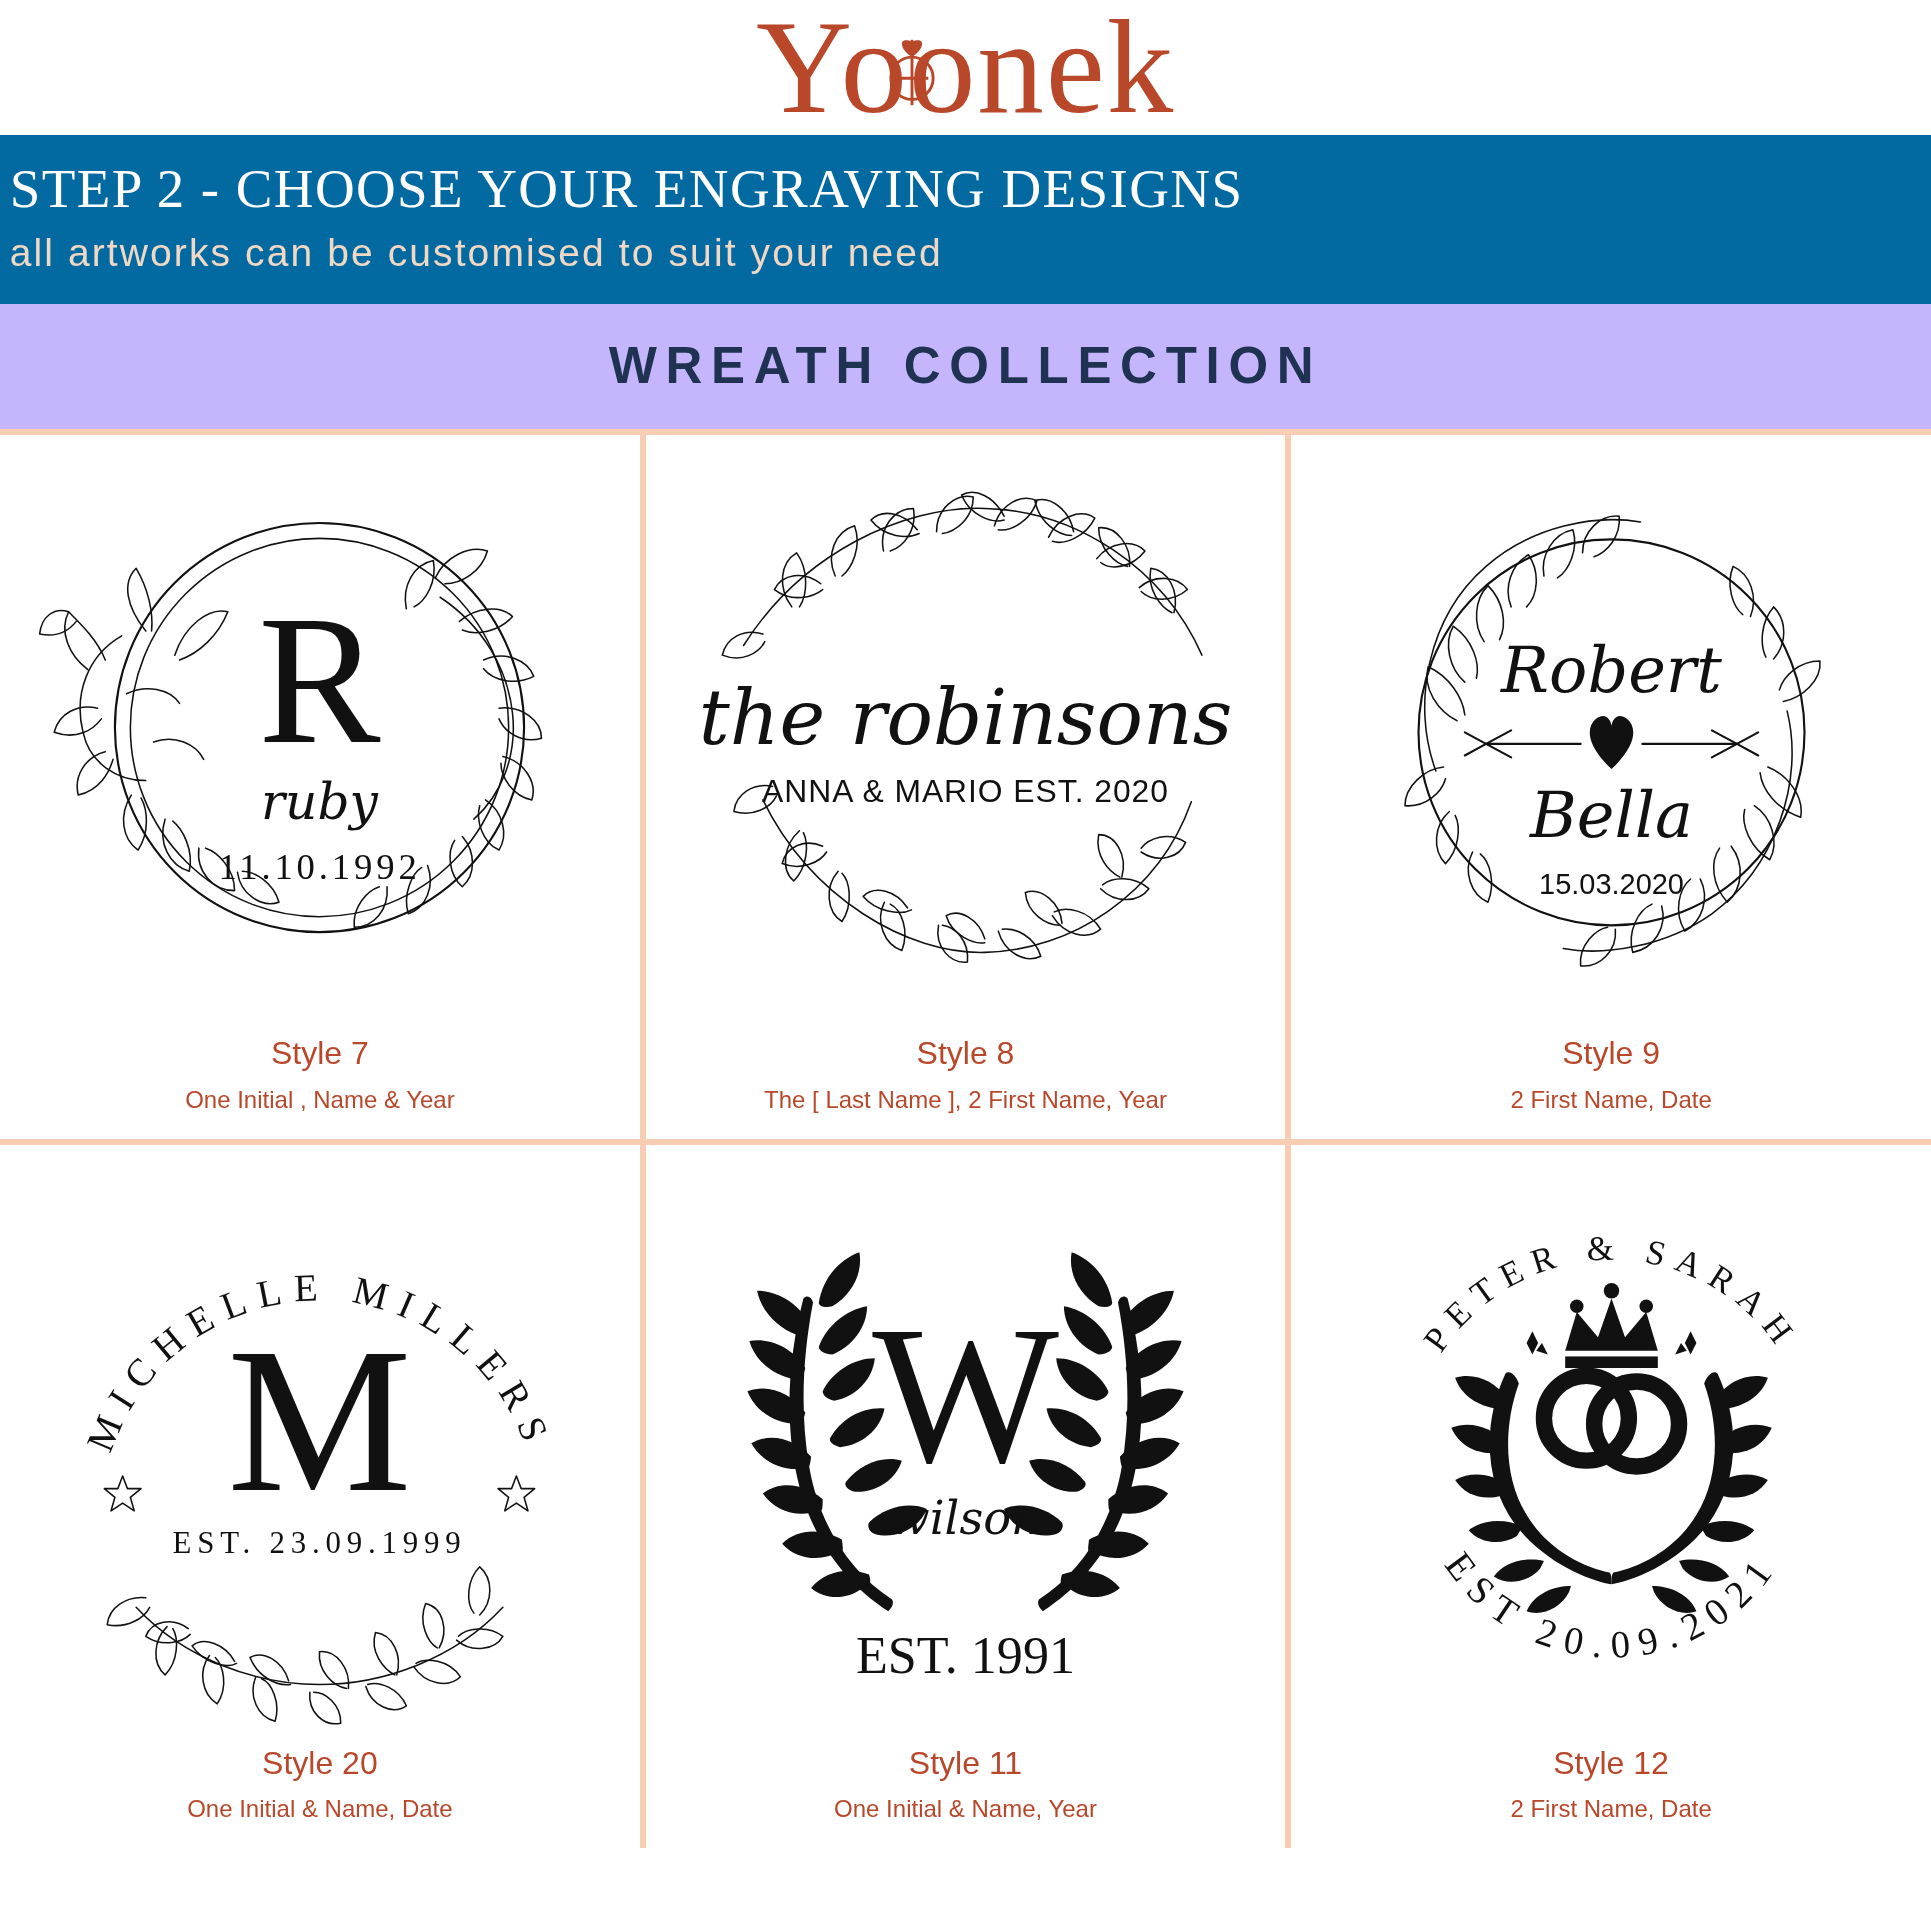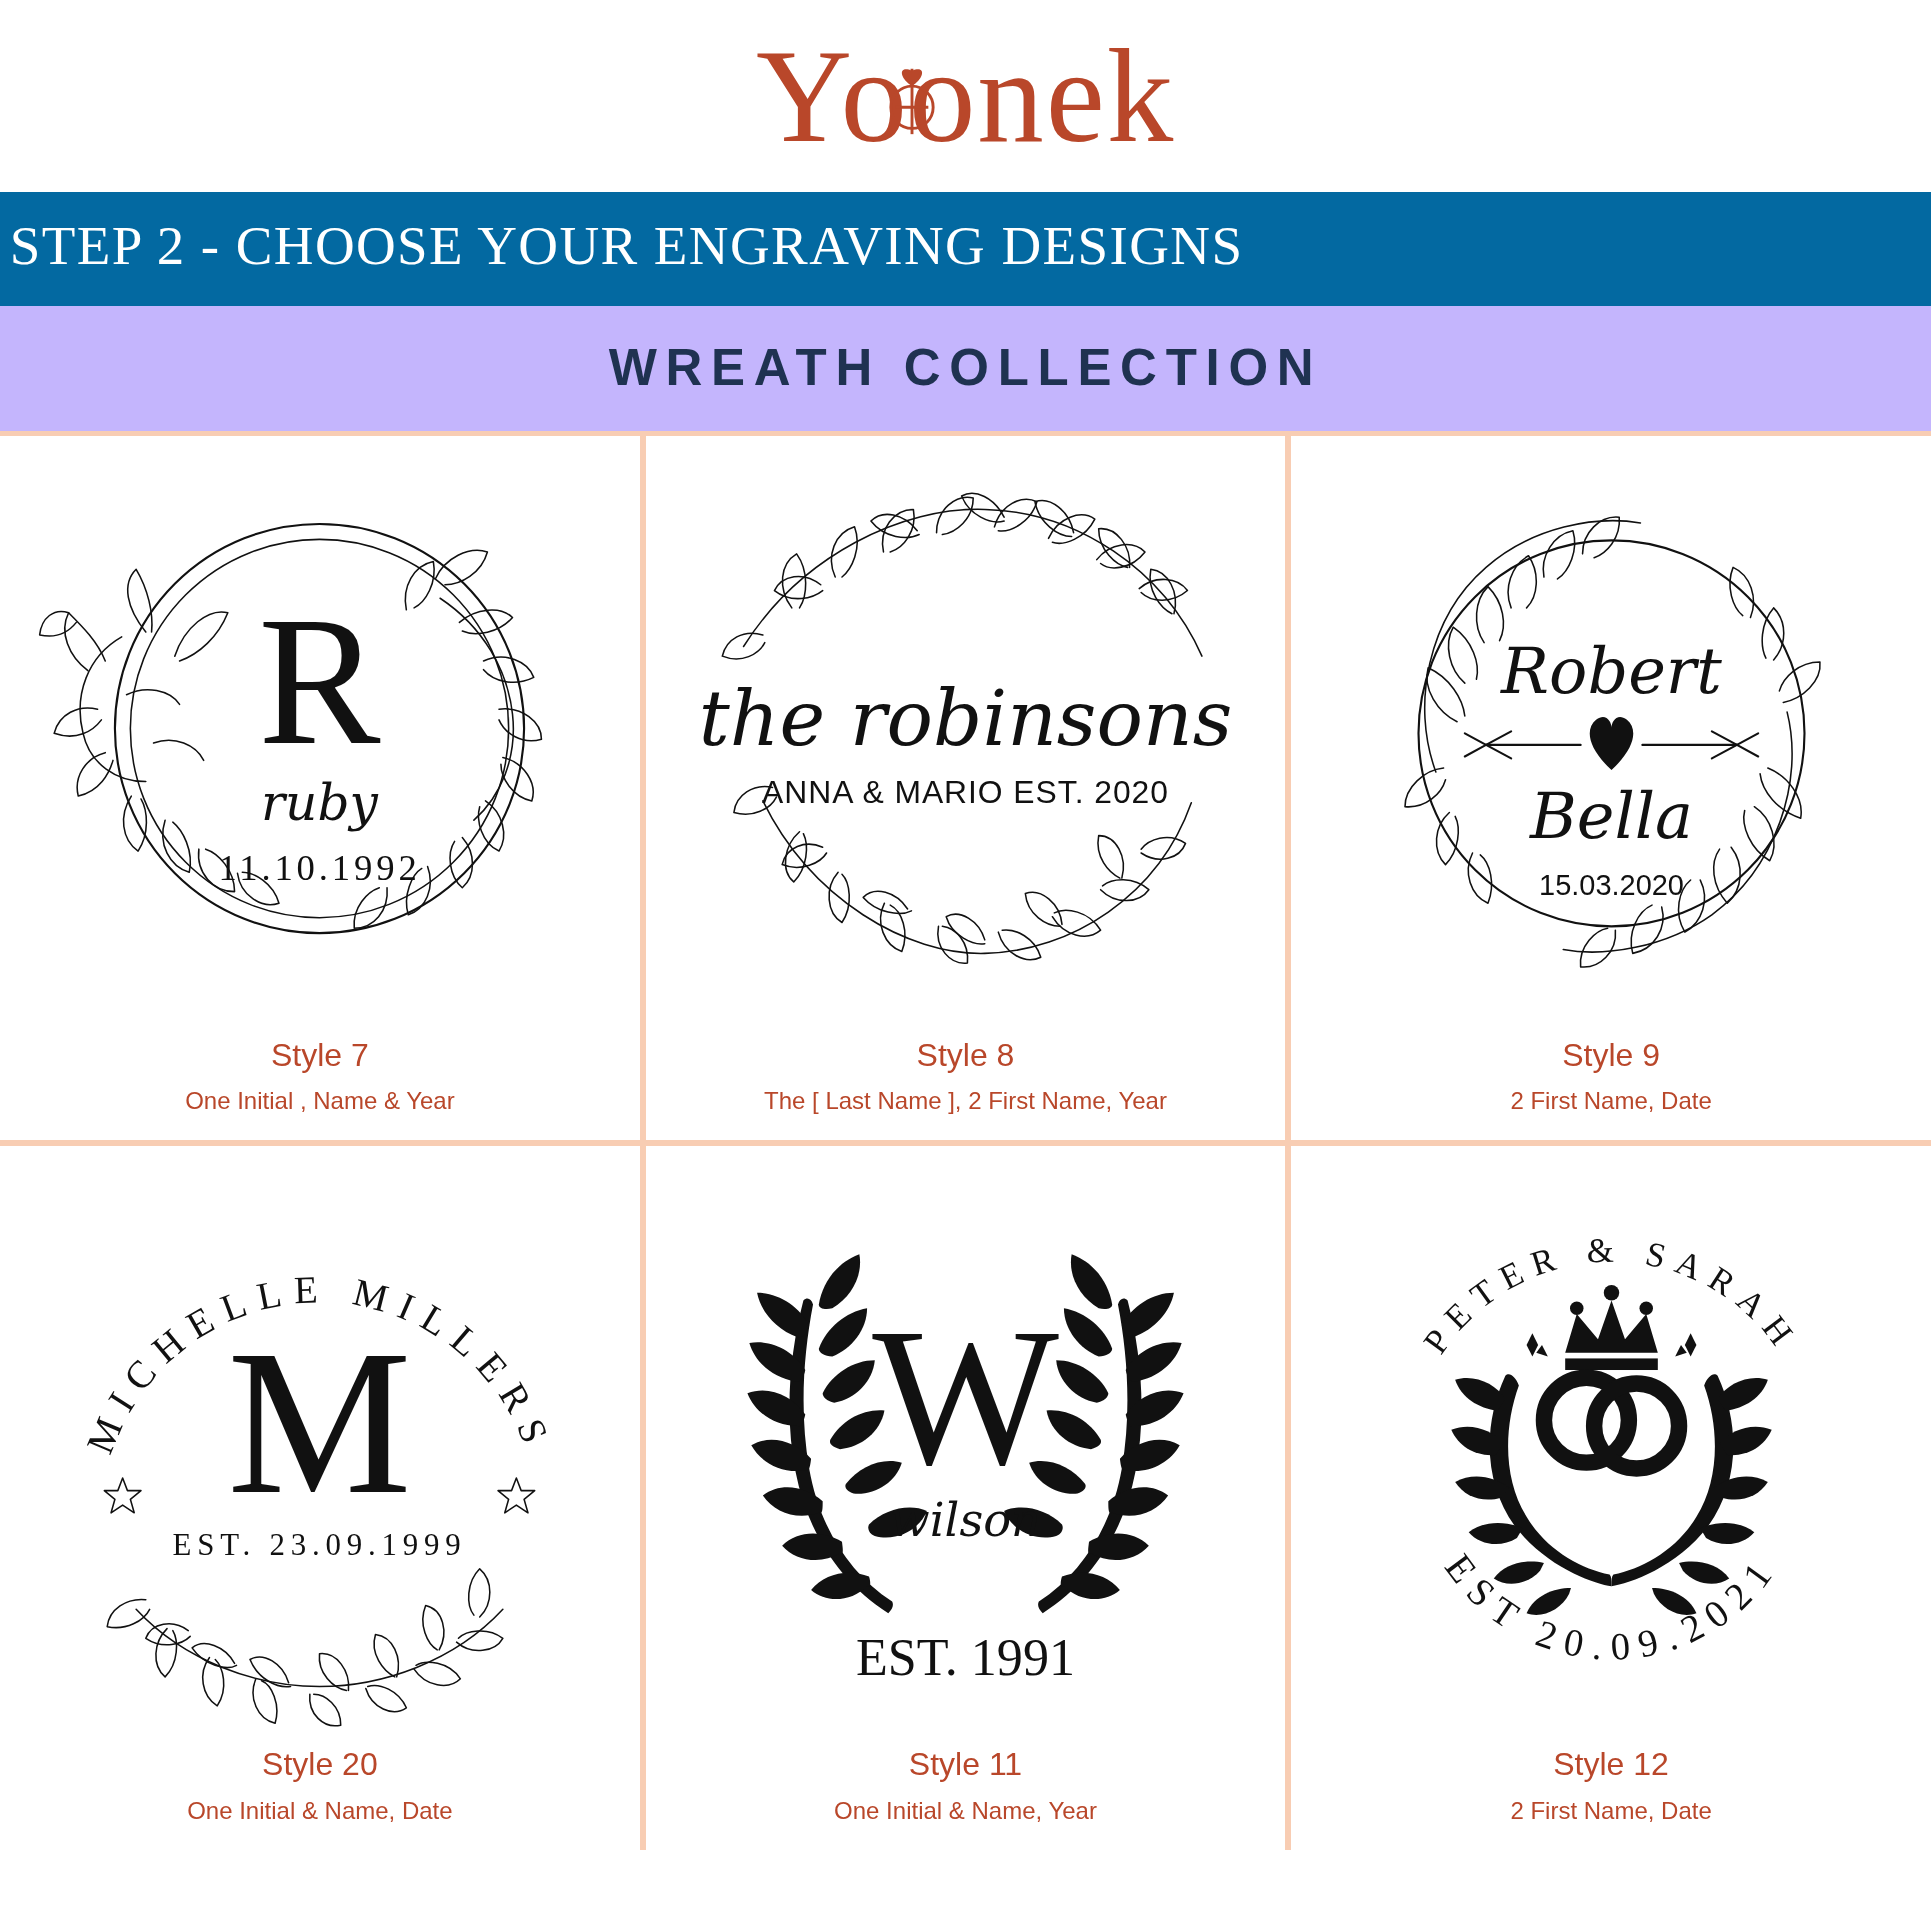--- a/index.html
+++ b/index.html
@@ -9,21 +9,21 @@
     font-family: "Liberation Sans", sans-serif;
   }
   .page {
     width: 1931px;
     margin: 0 auto;
     background: #ffffff;
   }
 
   
   .brand-bar {
-    height: 192px;
+    height: 135px;
     display: flex;
     align-items: center;
     justify-content: center;
     background: #ffffff;
   }
   .brand {
     font-family: "Liberation Serif", serif;
     font-size: 133px;
     letter-spacing: 1.9px;
     color: #b9472a;
@@ -132,20 +132,21 @@
         <path d="M35 46 L35 6" stroke="#b9472a" stroke-width="3" fill="none"></path>
         <path d="M35 24 C22 16 20 2 35 8 C50 2 48 16 35 24 Z" fill="#b9472a"></path>
         <path d="M18 46 L52 46" stroke="#b9472a" stroke-width="3"></path>
         <path d="M35 46 L35 74" stroke="#b9472a" stroke-width="3"></path>
       </svg>
     </div>
   </div>
 
   <div class="step-banner">
     <div class="step-title">STEP 2 - CHOOSE YOUR ENGRAVING DESIGNS</div>
+    <div class="step-sub">all artworks can be customised to suit your need</div>
   </div>
 
   <div class="collection-banner">
     <div class="collection-title">WREATH COLLECTION</div>
   </div>
 
   <div class="grid">
 
     <div class="cell">
       <div class="art">

